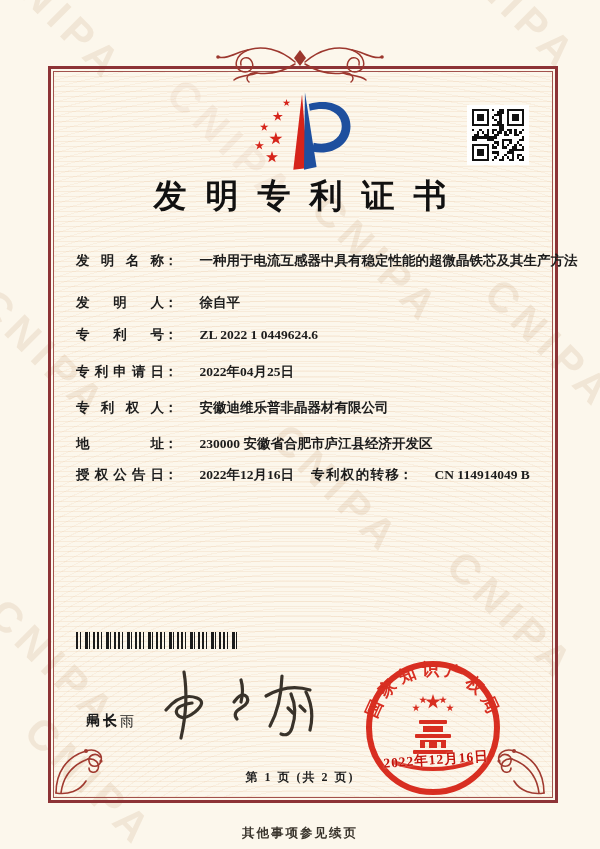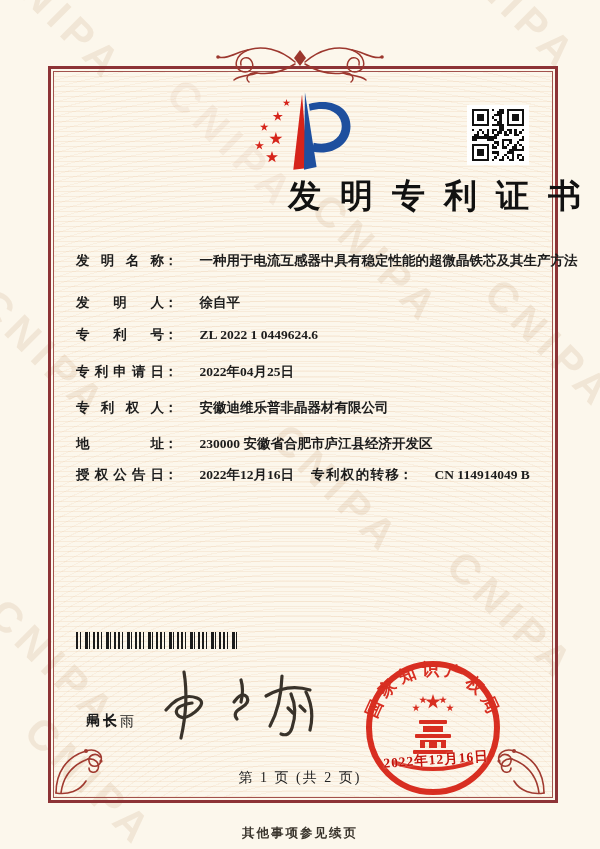--- a/index.html
+++ b/index.html
@@ -42,21 +42,21 @@
     position:absolute;z-index:4;left:76px;top:100px;
     font-size:13px;font-weight:600;letter-spacing:3px;color:#222;
   }
   .logo{position:absolute;z-index:4;left:240px;top:90px;}
   .qr{
     position:absolute;z-index:4;left:467px;top:105px;width:62px;height:60px;
     background:#fff;display:flex;align-items:center;justify-content:center;
   }
   .title{
     position:absolute;z-index:4;left:0;top:174px;width:100%;
-    text-align:right;font-size:33px;font-weight:700;color:#111;
+    text-align:center;font-size:33px;font-weight:700;color:#111;
     letter-spacing:19px;text-indent:19px;
   }
   
   .fields{position:absolute;z-index:4;left:76px;top:0;width:452px;font-size:13.5px;font-weight:600;}
   .frow{position:absolute;left:0;white-space:nowrap;}
   .r1{top:252px}.r2{top:294px}.r3{top:326px}.r4{top:363px}.r5{top:399px}.r6{top:435px}.r7{top:466px}
   .flabel{display:inline-block;width:88px;text-align:justify;text-align-last:justify;vertical-align:bottom;}
   .fcolon{display:inline-block;}
   .fvalue{margin-left:22px;}
   .g2{position:absolute;left:235px;top:0;white-space:nowrap;}
@@ -80,21 +80,21 @@
   .sig-name{position:absolute;z-index:4;left:86px;top:713px;font-size:14px;font-weight:400;letter-spacing:3px;}
   .signature{position:absolute;z-index:5;left:150px;top:666px;}
   .seal{position:absolute;z-index:5;left:363px;top:658px;opacity:0.95;mix-blend-mode:multiply;}
   .seal-date{
     position:absolute;z-index:6;left:366px;top:751px;width:140px;text-align:center;
     transform:rotate(-4deg);font-size:13.5px;font-weight:700;letter-spacing:1px;
     color:#c2130b;text-shadow:0 0 2px rgba(255,245,235,0.8);
   }
   .page-num{
     position:absolute;z-index:4;left:0;top:769px;width:100%;text-align:center;
-    font-size:14px;font-weight:400;letter-spacing:2px;color:#222;
+    font-size:12px;font-weight:700;letter-spacing:2px;color:#222;
   }
   .footer-note{
     position:absolute;z-index:4;left:0;top:806px;width:100%;text-align:center;
     font-size:12.5px;font-weight:600;letter-spacing:2px;color:#3a352d;margin-top:19px;
   }
 </style>
 </head>
 <body>
 
 <div id="page">

